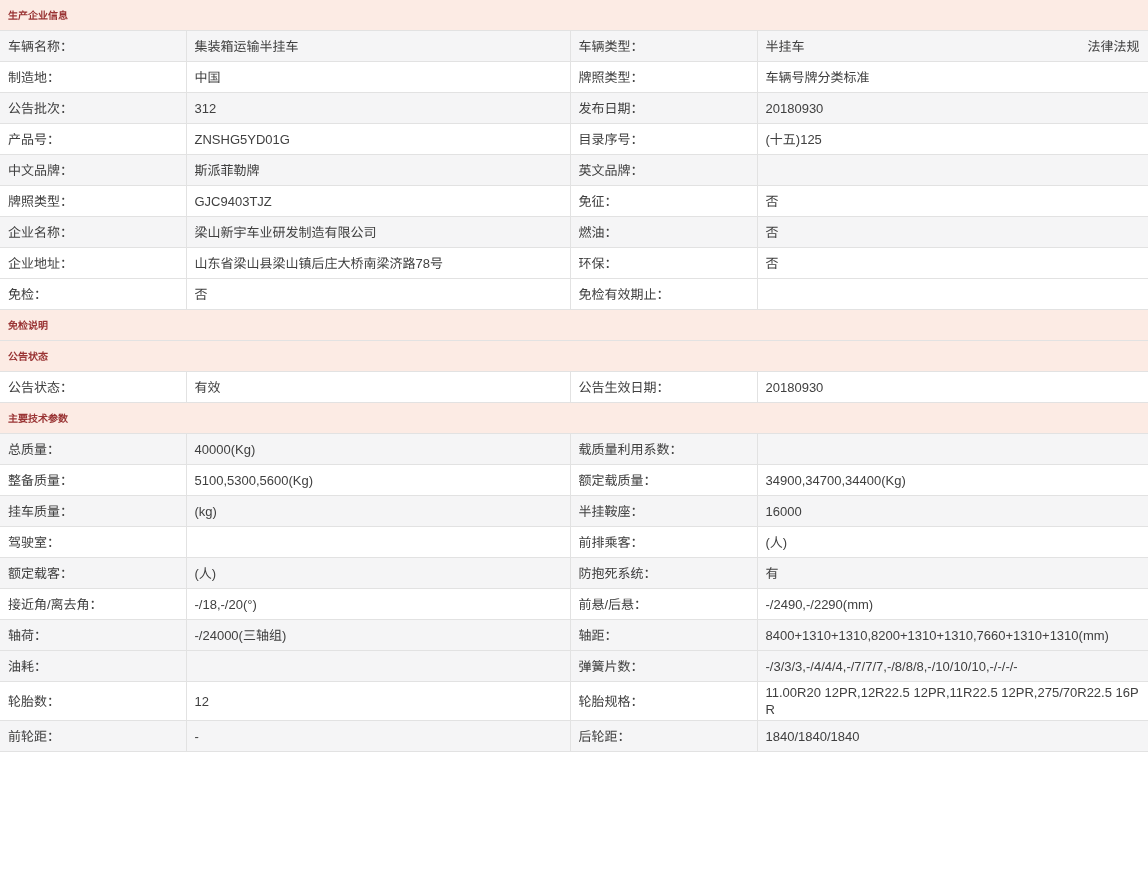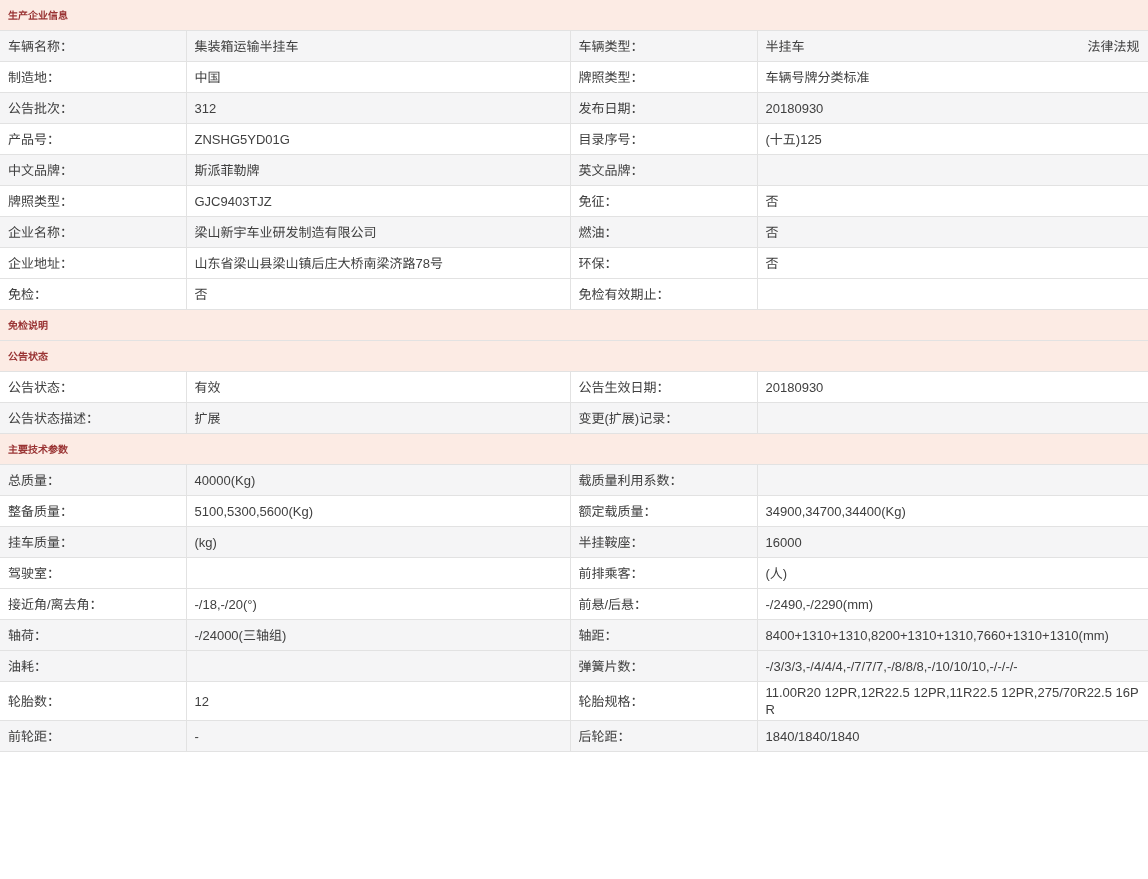--- a/index.html
+++ b/index.html
@@ -122,26 +122,20 @@
       </tr>
       <tr>
         <td colspan="4" class="section-header">公告状态</td>
       </tr>
       <tr class="">
         <td class="lbl">公告状态：</td>
         <td class="val">有效</td>
         <td class="lbl2">公告生效日期：</td>
         <td class="val">20180930</td>
       </tr>
-      <tr class="alt">
-        <td class="lbl">公告状态描述：</td>
-        <td class="val">扩展</td>
-        <td class="lbl2">变更(扩展)记录：</td>
-        <td class="val"></td>
-      </tr>
       <tr>
         <td colspan="4" class="section-header">主要技术参数</td>
       </tr>
       <tr class="alt">
         <td class="lbl">总质量：</td>
         <td class="val">40000(Kg)</td>
         <td class="lbl2">载质量利用系数：</td>
         <td class="val"></td>
       </tr>
       <tr class="">
@@ -154,20 +148,26 @@
         <td class="lbl">挂车质量：</td>
         <td class="val">(kg)</td>
         <td class="lbl2">半挂鞍座：</td>
         <td class="val">16000</td>
       </tr>
       <tr class="">
         <td class="lbl">驾驶室：</td>
         <td class="val"></td>
         <td class="lbl2">前排乘客：</td>
         <td class="val">(人)</td>
+      </tr>
+      <tr class="alt">
+        <td class="lbl">额定载客：</td>
+        <td class="val">(人)</td>
+        <td class="lbl2">防抱死系统：</td>
+        <td class="val">有</td>
       </tr>
       <tr class="">
         <td class="lbl">接近角/离去角：</td>
         <td class="val">-/18,-/20(°)</td>
         <td class="lbl2">前悬/后悬：</td>
         <td class="val">-/2490,-/2290(mm)</td>
       </tr>
       <tr class="alt">
         <td class="lbl">轴荷：</td>
         <td class="val">-/24000(三轴组)</td>

